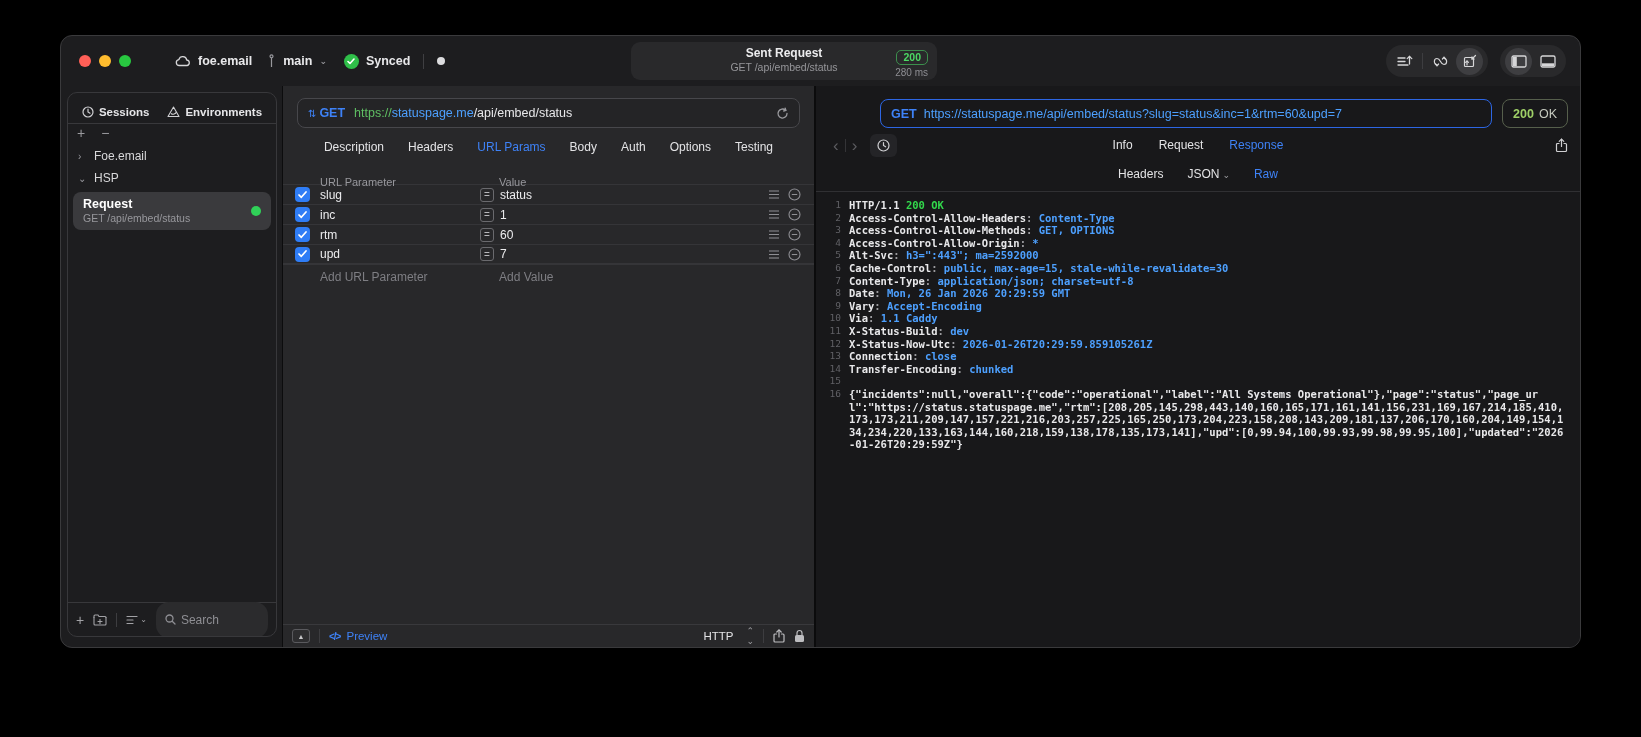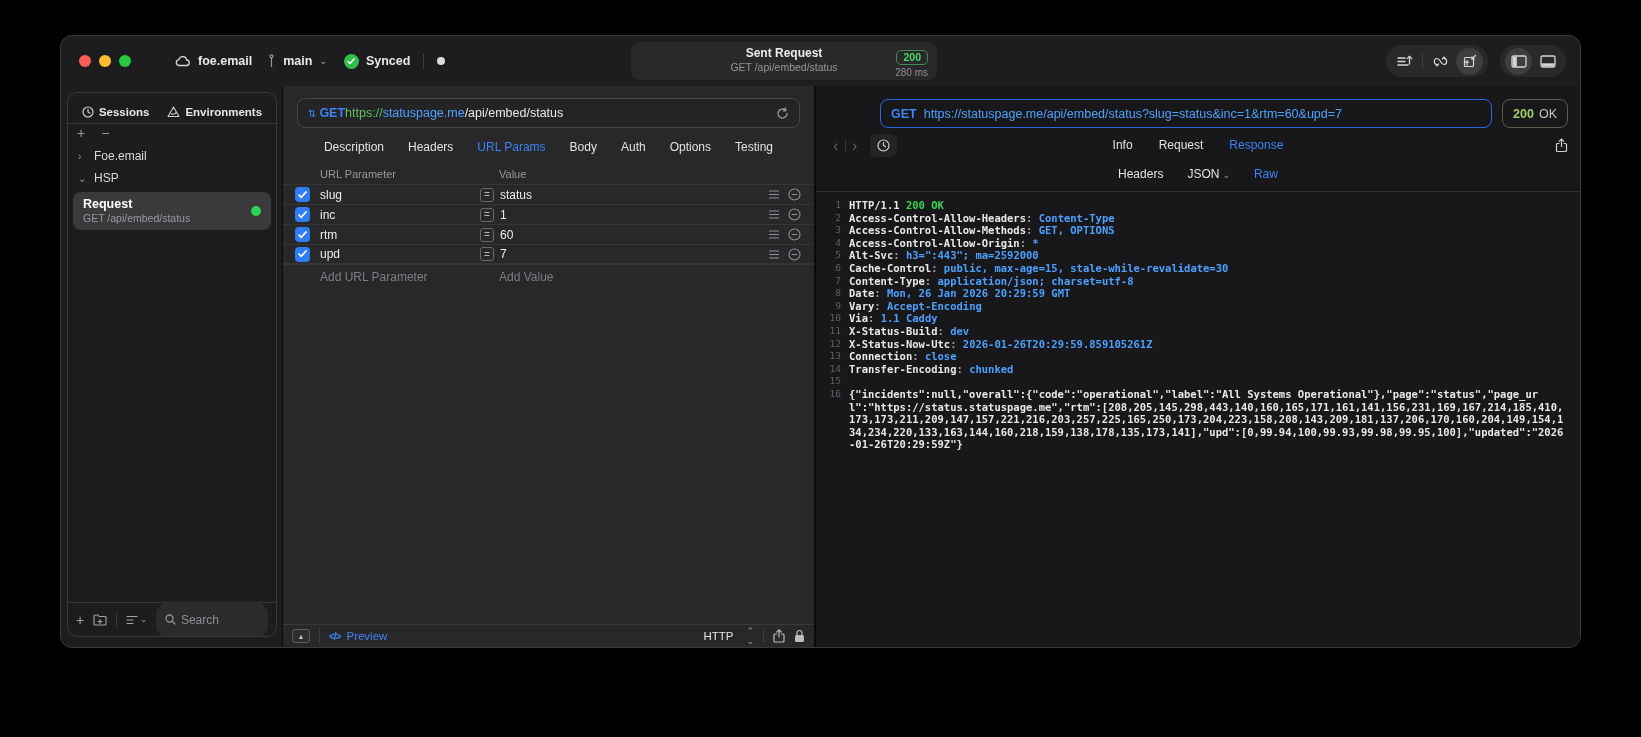--- a/index.html
+++ b/index.html
@@ -66,32 +66,32 @@
     font-family:"Liberation Sans","DejaVu Sans",sans-serif; }
   .search-pill input::placeholder { color:#8e8e93; }
 
   
   .request-panel { width:534px; flex:0 0 534px; background:#28282a; border-left:1px solid #0c0c0d;
     border-right:2px solid #0b0b0c; display:flex; flex-direction:column; }
   .urlbar { margin:12px 14px 4px; height:30px; border:1px solid #47474b; border-radius:8px; background:#242426;
     display:flex; align-items:center; padding:0 10px; font-size:12.5px; }
   .urlbar .updown { color:#3e82f7; font-size:10px; margin-right:3px; }
   .urlbar .method { color:#3e82f7; font-weight:700; }
-  .urlbar .u-scheme { color:#5fbf63; }
+  .urlbar .u-scheme { color:#5fbf63; margin-left:9px; }
   .urlbar .u-host { color:#4da0ff; }
   .urlbar .u-path { color:#e8e8ea; }
   .urlbar .refresh { margin-left:auto; color:#9a9a9e; display:flex; }
 
   .req-tabs { height:30px; display:flex; align-items:center; justify-content:center; gap:24px;
     font-size:12px; font-weight:500; color:#e3e3e5; }
   .req-tab.active { color:#3e82f7; }
 
   .param-table { margin-top:2px; font-size:12px; }
   .pt-header { height:20px; position:relative; color:#98989d; font-size:11px; }
-  .pt-header span { position:absolute; top:4px; }
+  .pt-header span { position:absolute; top:12px; }
   .pt-col1 { left:37px; } .pt-col2 { left:216px; }
   .pt-row { height:20px; display:flex; align-items:center; border-top:1px solid #353538; color:#ececee; }
   .pt-row.last { border-bottom:1px solid #353538; }
   .pt-check { width:15px; height:15px; margin-left:12px; background:#2f7df6; border-radius:4px;
     display:flex; align-items:center; justify-content:center; flex:0 0 15px; }
   .pt-name { margin-left:10px; width:160px; }
   .eq-box { width:14px; height:14px; border:1px solid #6a6a6e; border-radius:3px; color:#b8b8bc;
     font-size:10px; display:flex; align-items:center; justify-content:center; flex:0 0 14px; }
   .pt-value { margin-left:6px; flex:1; }
   .row-icons { display:flex; align-items:center; gap:8px; padding-right:13px; color:#8e8e93; }

